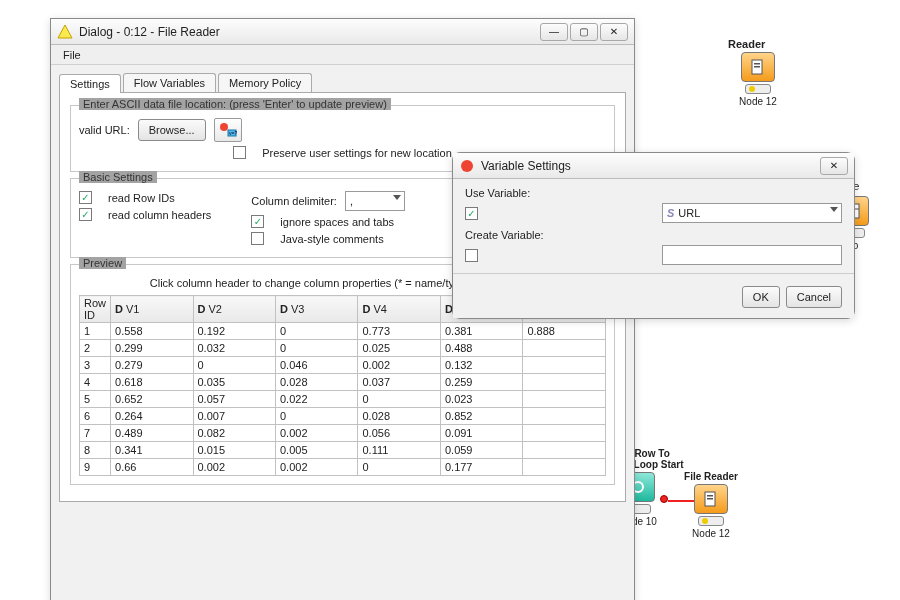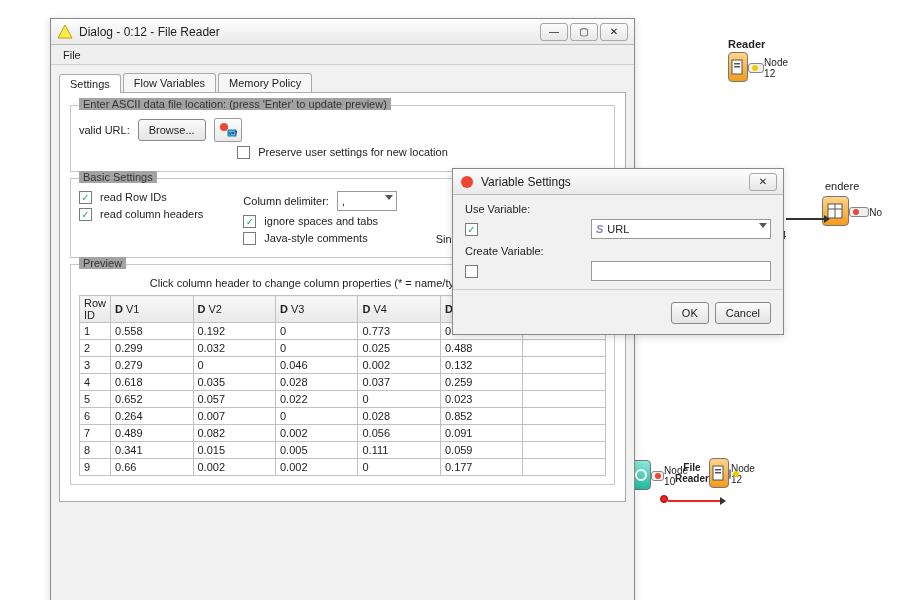--- a/index.html
+++ b/index.html
@@ -22,41 +22,41 @@
 
 .tabbody { margin: 0 8px 8px 8px; border: 1px solid #aaa; background: #fff; padding: 6px 10px 10px 10px; }
 
 .group { border: 1px solid #c7c7c7; margin: 6px 0; padding: 8px; position: relative; }
 .group .legend { position: absolute; top: -8px; left: 8px; background: #a3a3a3; padding: 0 4px; font-size: 11px; color: #333; }
 
 .row { display: flex; align-items: center; gap: 8px; margin: 4px 0; }
 .combo { border: 1px solid #999; background: #fff; height: 20px; display: flex; align-items: center; padding: 0 4px; position: relative; }
 .combo .arrow { position: absolute; right: 3px; top: 3px; width: 0; height: 0; border-left: 4px solid transparent; border-right: 4px solid transparent; border-top: 5px solid #555; }
 .btn { border: 1px solid #8a8a8a; background: linear-gradient(#fbfbfb,#e4e4e4); padding: 2px 10px; border-radius: 3px; height: 22px; display: inline-flex; align-items: center; }
-.chk { display: inline-flex; gap: 8px; }
+.chk { display: inline-flex; align-items: center; gap: 16px; }
 .chkbox { width: 13px; height: 13px; border: 1px solid #7a7a7a; background: #fff; display: inline-flex; align-items: center; justify-content: center; font-size: 10px; color: #2a6; }
 
 .iconbtn { width: 28px; height: 24px; border: 1px solid #9a9a9a; background: linear-gradient(#fefefe,#e9e9e9); display: inline-flex; align-items: center; justify-content: center; border-radius: 2px; }
 
 .cols2 { display: flex; gap: 40px; }
 
 
 .preview-hdr { text-align: center; margin: 4px 0 6px 0; }
 .tbl { border: 1px solid #999; width: 100%; border-collapse: collapse; }
 .tbl th, .tbl td { border: 1px solid #c1c1c1; padding: 1px 4px; font-size: 11px; background: #fff; text-align: left; height: 17px; }
 .tbl th { background: linear-gradient(#f8f8f8,#e9e9e9); font-weight: normal; }
 .tbl th .d { font-weight: bold; }
 .rowhdr { background: linear-gradient(#f6f6f6,#e8e8e8); width: 24px; text-align: center; }
 .tblwrap { position: relative; }
 
 
 .input { border: 1px solid #999; background: #fff; height: 20px; padding: 0 4px; }
 
 
-.wfnode { position: absolute; display: flex; flex-direction: row; align-items: center; width: 60px; }
+.wfnode { position: absolute; display: flex; flex-direction: column; align-items: center; width: 60px; }
 .wfnode .nicon { width: 34px; height: 30px; border: 1px solid #777; border-radius: 4px; display: flex; align-items: center; justify-content: center; }
 .wfnode .nicon.orange { background: linear-gradient(#ffd48a,#f59b1a); }
 .wfnode .nicon.teal { background: linear-gradient(#8ee8da,#1fb99e); }
 .wfnode .status { margin-top: 2px; width: 26px; height: 10px; border: 1px solid #888; border-radius: 3px; background: #eee; position: relative; }
 .wfnode .status::before { content: ""; position: absolute; left: 3px; top: 1px; width: 6px; height: 6px; border-radius: 50%; background: #e43; }
 .wfnode .status.yellow::before { background: #ec0; }
 .wfnode .nodecap { font-size: 10px; text-align: center; margin-bottom: 2px; min-height: 24px; display: flex; align-items: flex-end; justify-content: center; white-space: pre-line; font-weight: bold; }
 .wfnode .nodeid { font-size: 10px; margin-top: 2px; }
 .wire { position: absolute; height: 2px; background: #333; }
 .wire::after { content: ""; position: absolute; right: -4px; top: -3px; width: 0; height: 0; border-left: 6px solid #333; border-top: 4px solid transparent; border-bottom: 4px solid transparent; }
@@ -329,21 +329,21 @@
                 <td></td>
               </tr>
             </tbody>
         </table>
       </div>
     </div>
 
   </div>
 </div>
 
-<div class="win" style="left:452px; top:168px; width:332px;">
+<div class="win" style="left:452px; top:152px; width:403px;border-radius:8px;">
   <div class="titlebar">
     <svg class="appicon" viewBox="0 0 16 16">
         <circle cx="8" cy="8" r="6" fill="#e43"></circle>
       </svg>
     <span class="title">Variable Settings</span>
     <div class="winbtns">
       <div class="winbtn">✕</div>
     </div>
   </div>
   <div style="padding:8px 12px 10px 12px; background:#f1f1f1;">

